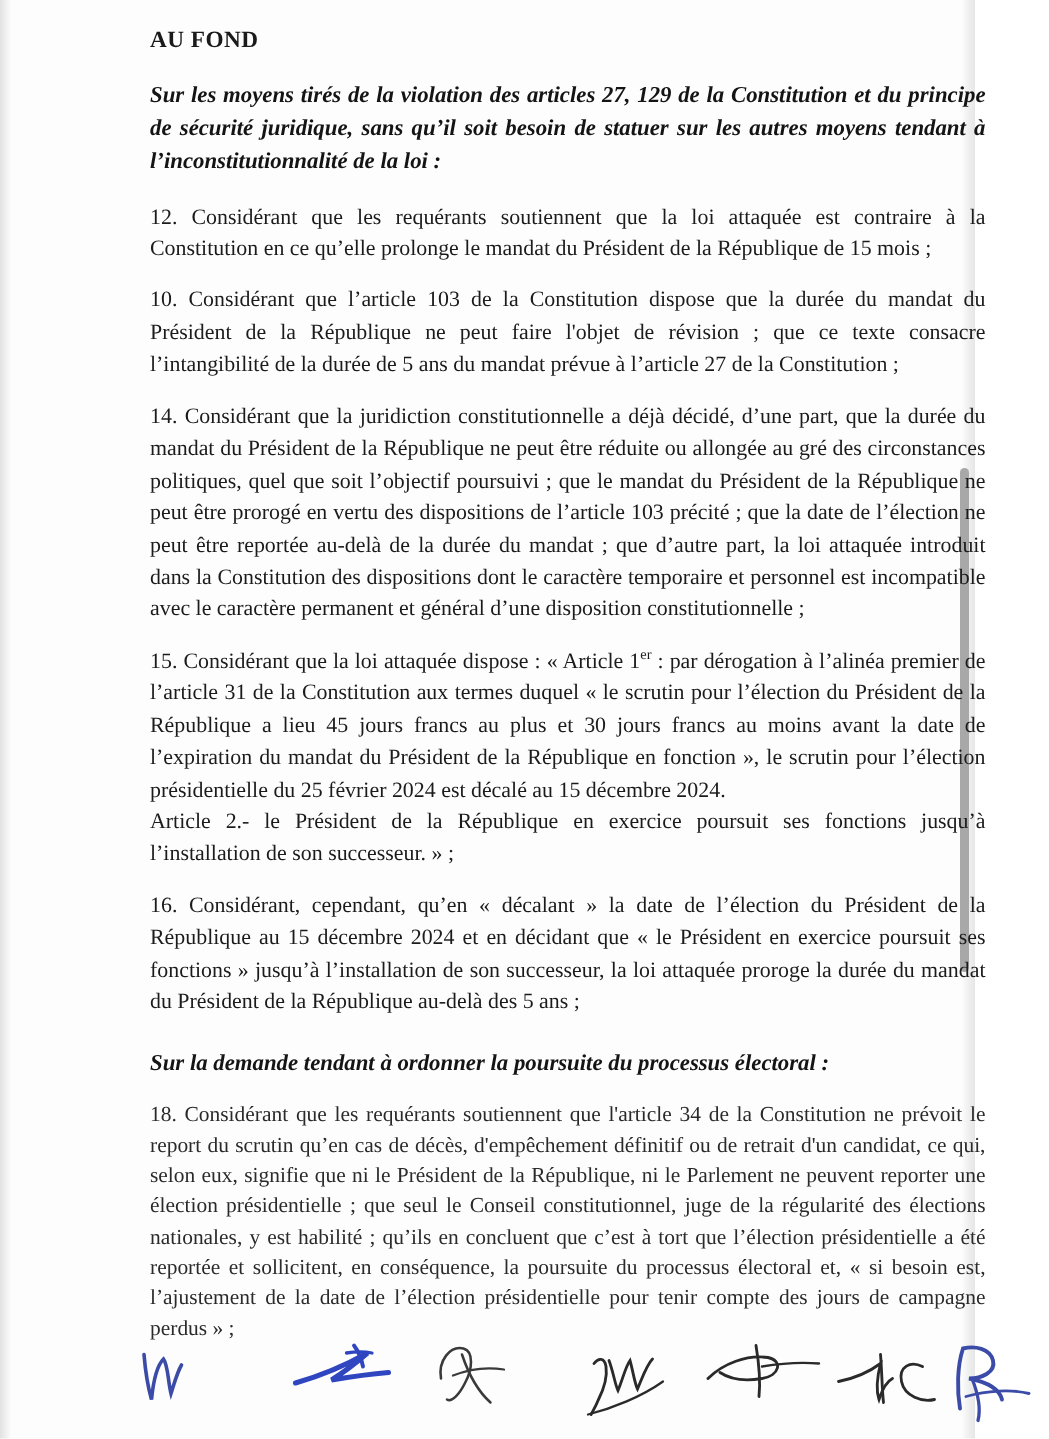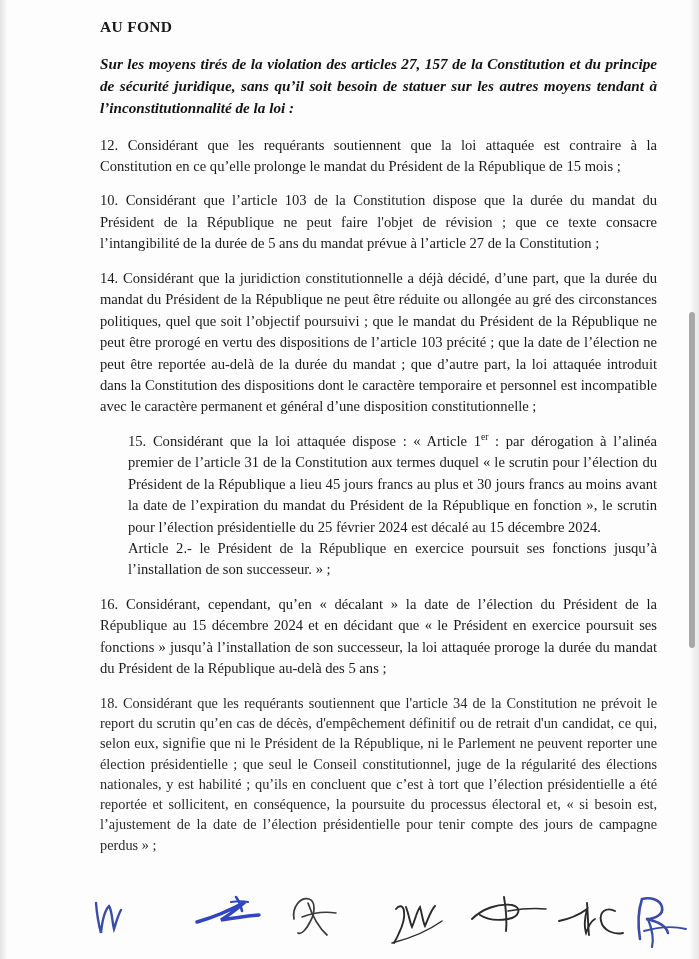--- a/index.html
+++ b/index.html
@@ -11,21 +11,21 @@
     width: 699px;
     height: 959px;
     position: relative;
     overflow: hidden;
     font-family: "Liberation Serif", "DejaVu Serif", serif;
   }
 
   #page {
     position: absolute;
     left: 0; top: 0;
-    width: 699px;
+    width: 650px;
     height: 959px;
     background: #fdfdfd;
     box-sizing: border-box;
   }
 
   
   .gutter-left {
     position: absolute;
     left: 0; top: 0;
     width: 7px; height: 959px;
@@ -101,21 +101,20 @@
   
   p.para.light {
     font-size: 14.3px;
     line-height: 1.42;
     color: #2a2a2a;
     margin-bottom: 8px;
   }
 
   p.para.tight {
     margin-bottom: 13px;
-    margin-left: 28px;
   }
 
   sup {
     font-size: 0.66em;
     vertical-align: super;
     line-height: 0;
   }
 
   
   .signatures {
@@ -140,33 +139,34 @@
   <div class="gutter-right"></div>
 
   <div class="scrollbar-track">
     <div class="scrollbar-thumb"></div>
   </div>
 
   <div class="content">
 
     <div class="doc-heading">AU FOND</div>
 
-    <div class="section-title">Sur les moyens tirés de la violation des articles 27, 157 de la Constitution et du principe de sécurité juridique, sans qu’il soit besoin de statuer sur les autres moyens tendant à l’inconstitutionnalité de la loi :</div>
+    <div class="section-title">Sur les moyens tirés de la violation des articles 27, 129 de la Constitution et du principe de sécurité juridique, sans qu’il soit besoin de statuer sur les autres moyens tendant à l’inconstitutionnalité de la loi :</div>
 
     <p class="para">12. Considérant que les requérants soutiennent que la loi attaquée est contraire à la Constitution en ce qu’elle prolonge le mandat du Président de la République de 15 mois ;</p>
 
     <p class="para">10. Considérant que l’article 103 de la Constitution dispose que la durée du mandat du Président de la République ne peut faire l'objet de révision ; que ce texte consacre l’intangibilité de la durée de 5 ans du mandat prévue à l’article 27 de la Constitution ;</p>
 
     <p class="para">14. Considérant que la juridiction constitutionnelle a déjà décidé, d’une part, que la durée du mandat du Président de la République ne peut être réduite ou allongée au gré des circonstances politiques, quel que soit l’objectif poursuivi ; que le mandat du Président de la République ne peut être prorogé en vertu des dispositions de l’article 103 précité ; que la date de l’élection ne peut être reportée au-delà de la durée du mandat ; que d’autre part, la loi attaquée introduit dans la Constitution des dispositions dont le caractère temporaire et personnel est incompatible avec le caractère permanent et général d’une disposition constitutionnelle ;</p>
 
     <p class="para tight"><span>15. Considérant que la loi attaquée dispose : « Article 1</span><sup>er</sup><span> : par dérogation à l’alinéa premier de l’article 31 de la Constitution aux termes duquel « le scrutin pour l’élection du Président de la République a lieu 45 jours francs au plus et 30 jours francs au moins avant la date de l’expiration du mandat du Président de la République en fonction », le scrutin pour l’élection présidentielle du 25 février 2024 est décalé au 15 décembre 2024.</span><br><span>Article 2.- le Président de la République en exercice poursuit ses fonctions jusqu’à l’installation de son successeur. » ;</span></p>
 
     <p class="para">16. Considérant, cependant, qu’en « décalant » la date de l’élection du Président de la République au 15 décembre 2024 et en décidant que « le Président en exercice poursuit ses fonctions » jusqu’à l’installation de son successeur, la loi attaquée proroge la durée du mandat du Président de la République au-delà des 5 ans ;</p>
 
 
+    <div class="section-title-inline">Sur la demande tendant à ordonner la poursuite du processus électoral :</div>
 
     <p class="para light">18. Considérant que les requérants soutiennent que l'article 34 de la Constitution ne prévoit le report du scrutin qu’en cas de décès, d'empêchement définitif ou de retrait d'un candidat, ce qui, selon eux, signifie que ni le Président de la République, ni le Parlement ne peuvent reporter une élection présidentielle ; que seul  le Conseil constitutionnel, juge de la régularité des élections nationales, y est habilité ; qu’ils en concluent  que c’est à tort que l’élection présidentielle a été reportée et sollicitent, en conséquence, la poursuite du processus électoral  et, « si besoin est, l’ajustement de la date de l’élection présidentielle pour tenir compte des jours de campagne perdus » ;</p>
 
   </div>
 
   <div class="signatures">
 
     <div class="sig" style="left:28px;">
       <svg width="46" height="50" viewBox="0 0 46 50">
         <path d="M8 10 C9 22, 11 33, 13 40 C14 30, 16 18, 21 13 C24 17, 24 28, 26 36 C28 30, 30 22, 33 17" fill="none" stroke="#3b4ba8" stroke-width="2.4" stroke-linecap="round"></path>

